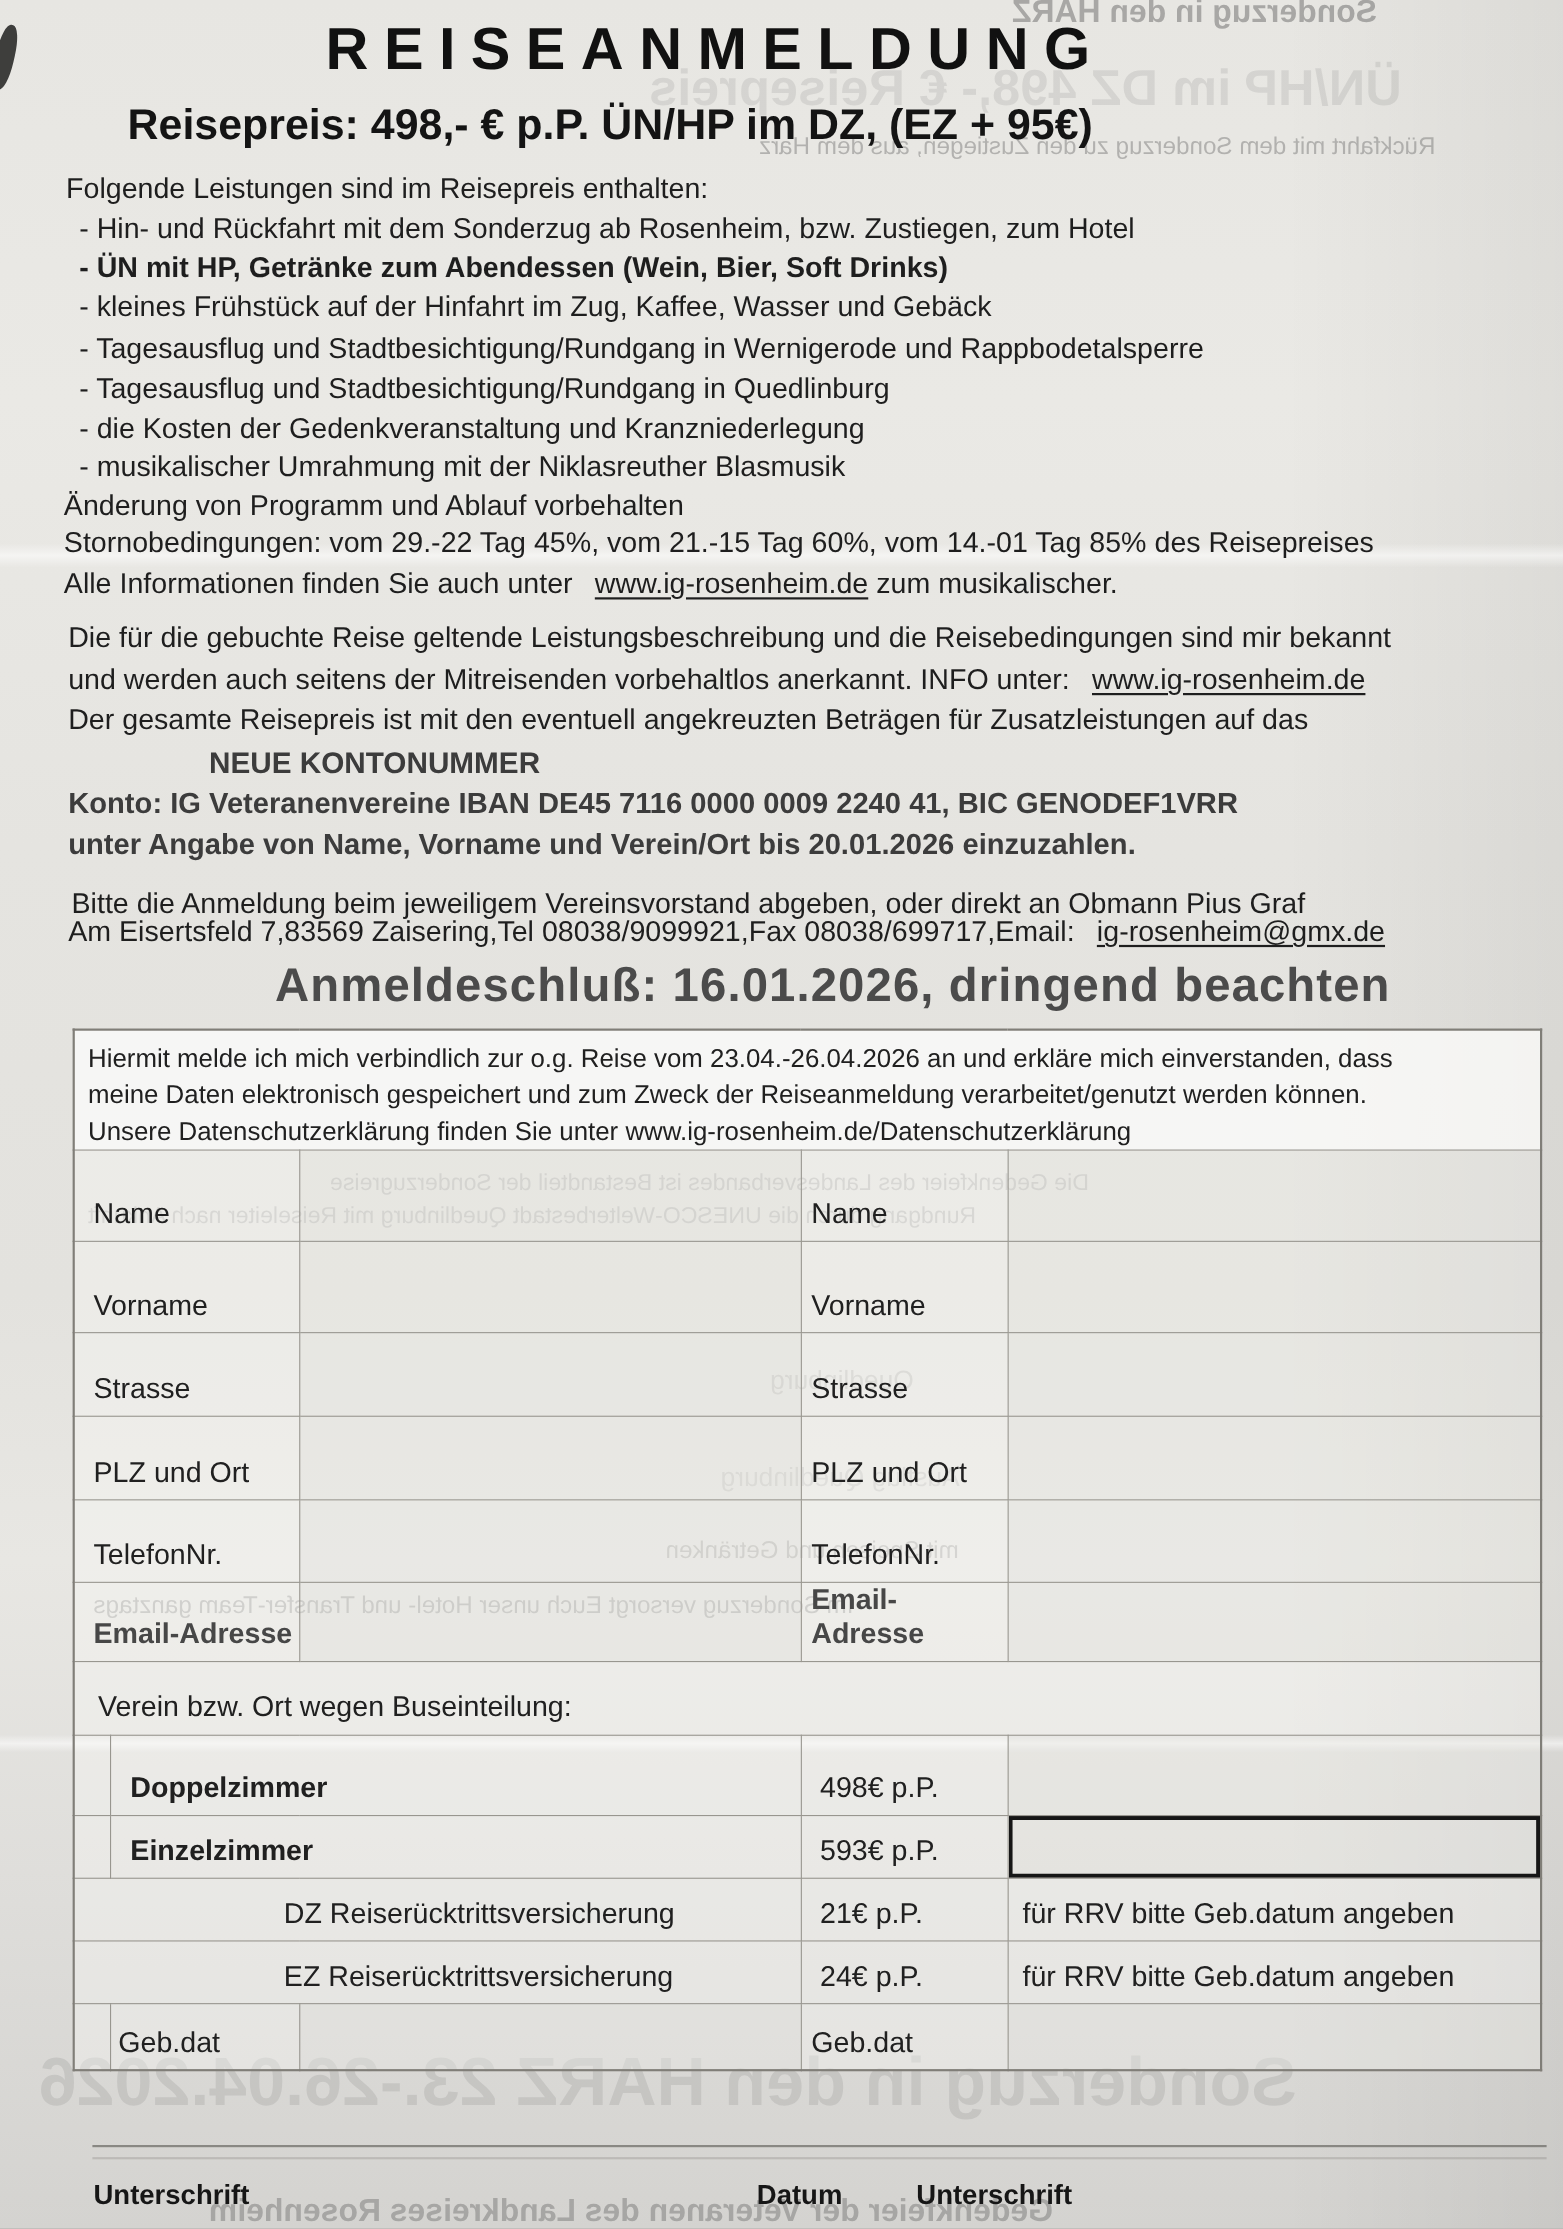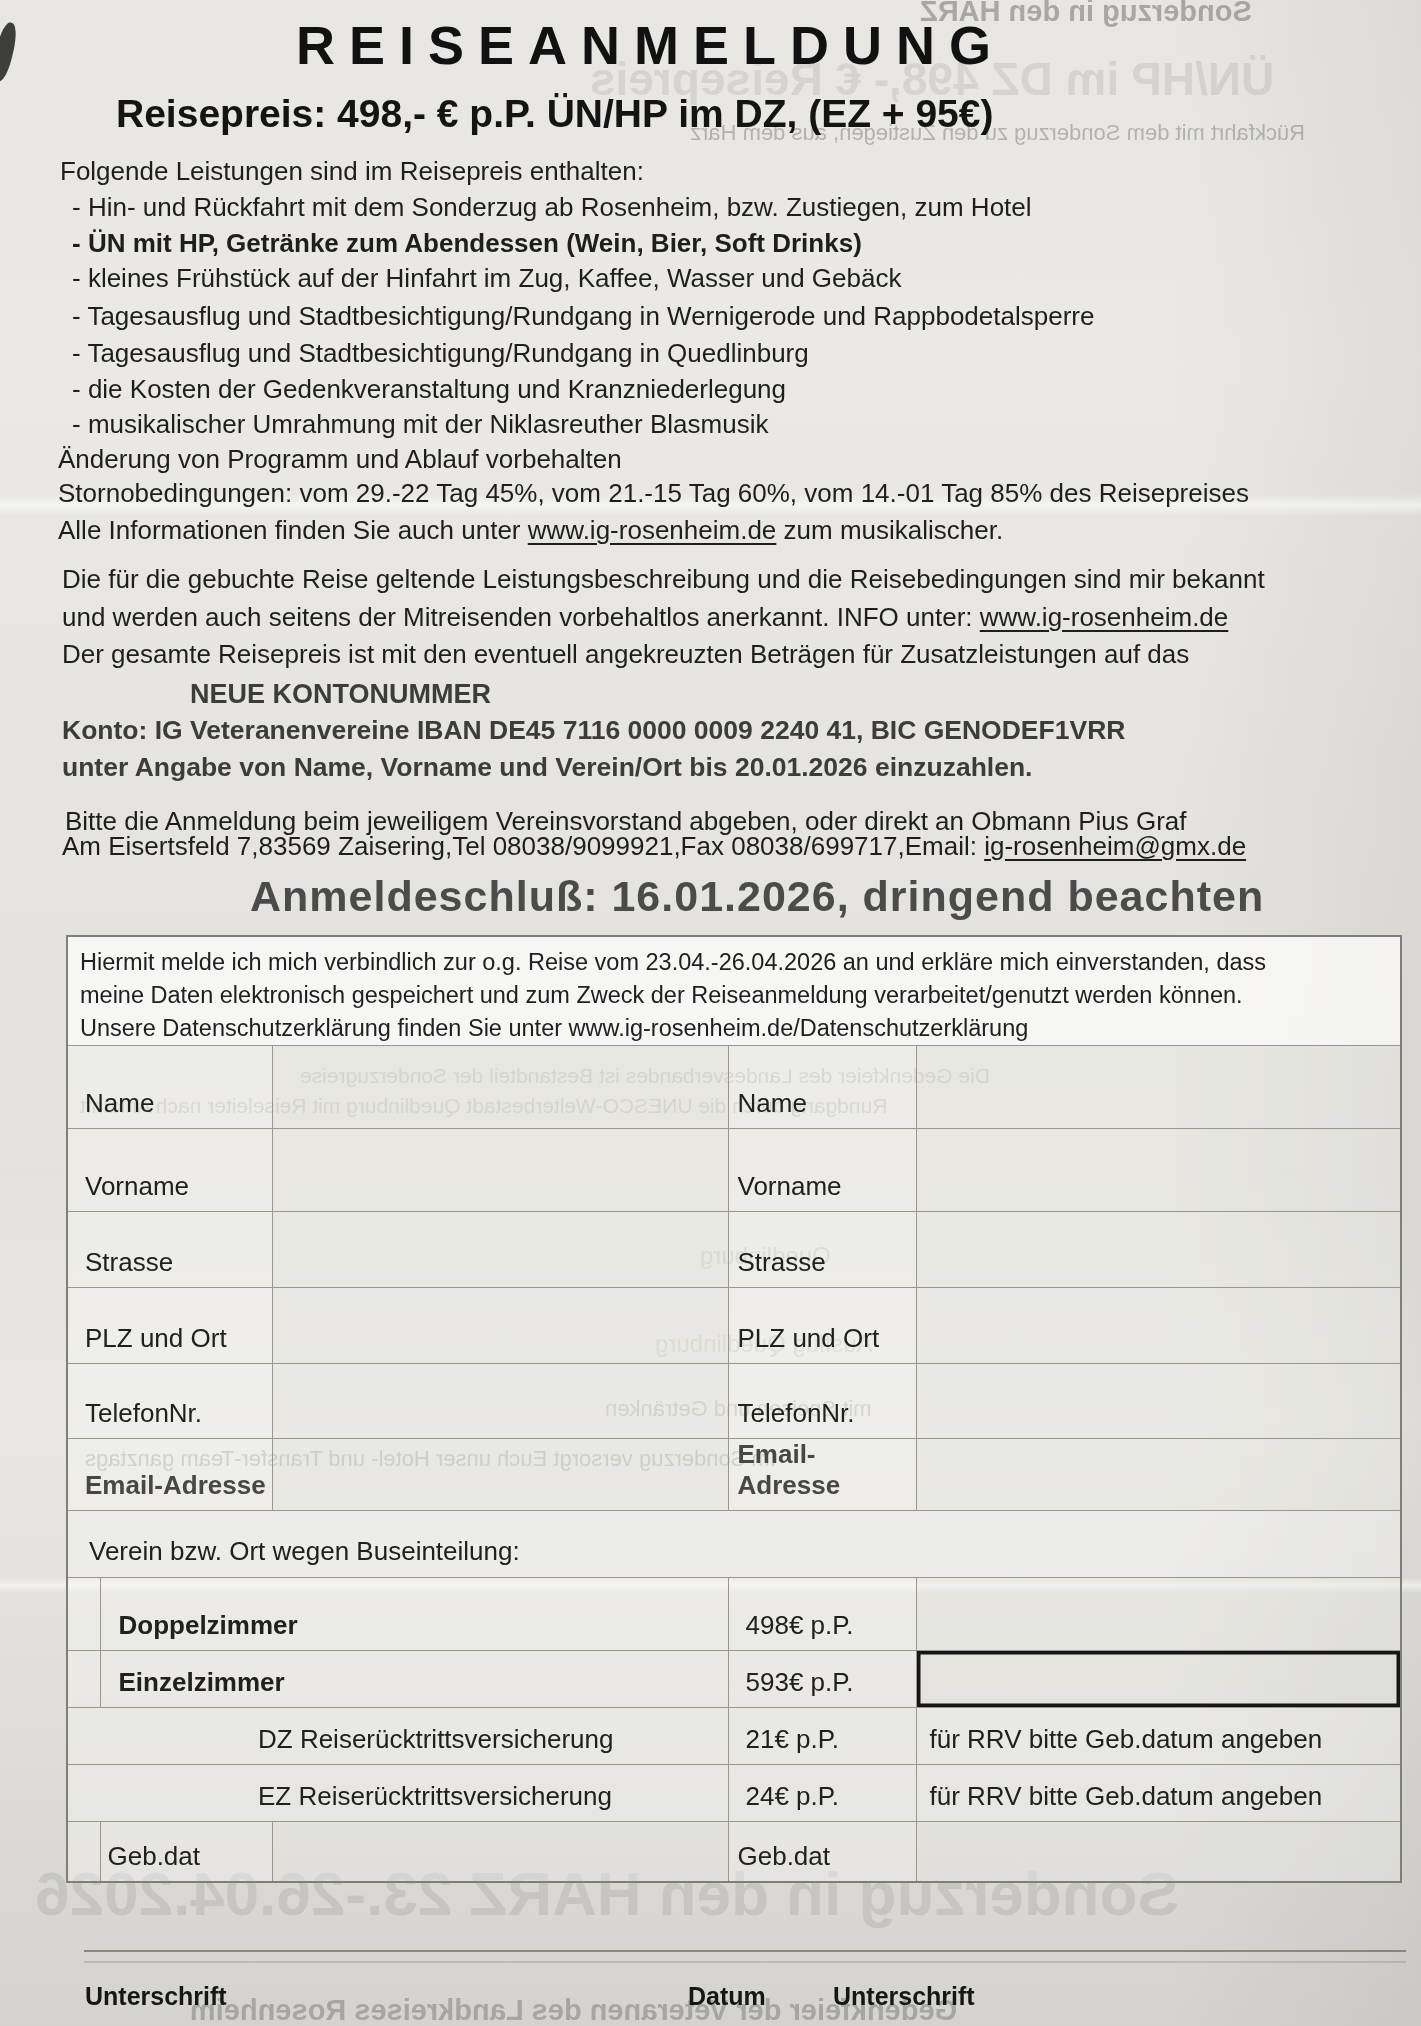--- a/index.html
+++ b/index.html
@@ -9,21 +9,21 @@
     background:
       linear-gradient(90deg, rgba(0,0,0,0) 82%, rgba(0,0,0,0.05) 100%),
       linear-gradient(180deg,#e7e6e2 0%,#eae9e5 18%,#e5e4e0 38%,#e3e2de 58%,#e8e7e3 70%,#dfdedb 84%,#d8d7d4 94%,#d4d3d0 100%);
   }
   .abs{position:absolute;white-space:nowrap;}
   .title{font-size:54px;font-weight:700;letter-spacing:14px;color:#111;}
   .subtitle{font-size:39px;font-weight:700;color:#141414;}
   .body{font-size:26px;color:#1e1e1e;}
   .bold{font-weight:700;}
   .gray{color:#3c3c3c;}
-  .link{text-decoration:underline;text-decoration-thickness:2px;text-underline-offset:4px;color:#1e1e1e;cursor:pointer;}
+  .link{text-decoration:underline;text-decoration-thickness:2px;text-underline-offset:4px;color:#1e1e1e;cursor:pointer;margin-left:13px;}
   .deadline{font-size:43px;font-weight:500;color:#4b4b4b;letter-spacing:1px;}
   .reg-table{position:absolute;left:66px;top:935px;width:1334px;border-collapse:collapse;table-layout:fixed;background:rgba(252,252,250,0.35);}
   .reg-table td{border:1px solid #98968f;vertical-align:bottom;padding:0 0 9px 17px;font-size:26px;color:#202020;overflow:hidden;}
   .reg-table{border:2px solid #807e78;}
   td.decl{vertical-align:top;padding:9px 12px 0 12px;font-size:23.5px;line-height:33px;background:rgba(255,255,255,0.55);}
   td.lbl-r{padding-left:9px;}
   td.input{background:rgba(185,185,180,0.10);}
   td.verein{font-size:26px;padding:0 0 10px 21px;}
   td.opt-label{font-weight:700;padding-left:18px;}
   td.rrv-label{padding-left:190px;}

